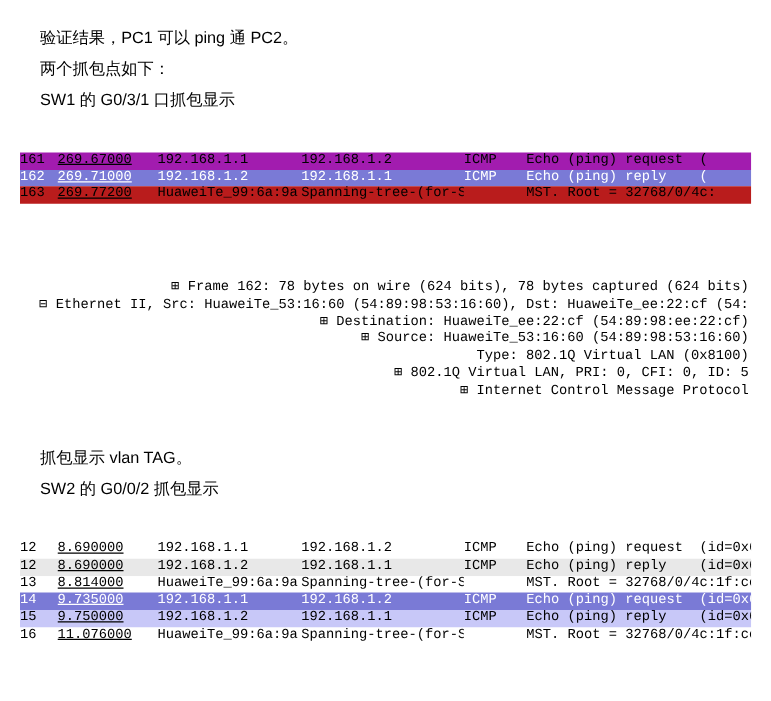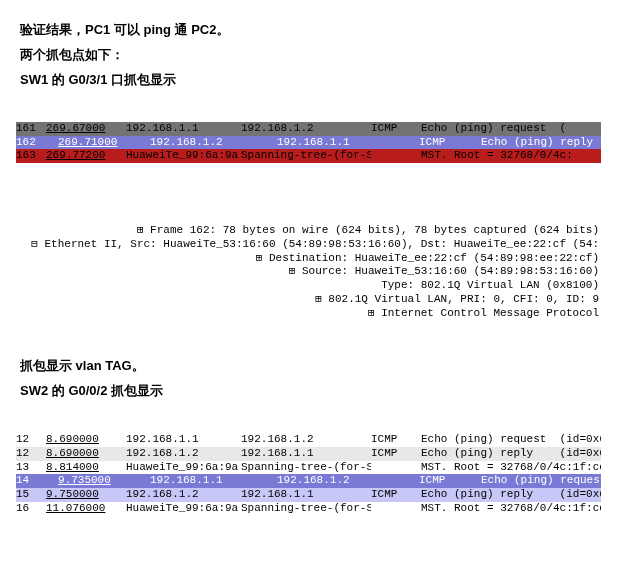--- a/index.html
+++ b/index.html
@@ -6,40 +6,39 @@
     margin: 0;
     padding: 16px;
     font-family: "Microsoft YaHei", "SimSun", sans-serif;
     font-size: 13px;
     color: #000;
     background: #fff;
     width: 617px;
     box-sizing: border-box;
   }
   .text-line {
-    margin: 4px 4px;
+    margin: 4px 16px;
     line-height: 1.6;
-    font-weight: bold;
   }
   .sp {
     height: 14px;
   }
   .capture {
     font-family: "Courier New", monospace;
     font-size: 11px;
     line-height: 1.25;
     white-space: pre;
     background: #fff;
     margin: 4px 0;
     position: relative;
     overflow: hidden;
   }
-  .row-dark   { background: #737373; }
+  .row-dark   { background: #a21caf; }
   .row-light  { background: #b91c1c; }
-  .row-sel    { background: #7a7ad6; color: #fff; gap: 12px; }
+  .row-sel    { background: #7a7ad6; color: #fff; }
   .row-sel2   { background: #c8c8f8; color: #000; justify-content: center; }
   .row-white  { background: #ffffff; }
   .row-grey   { background: #e8e8e8; }
   .prow {
     display: flex;
     padding: 0;
   }
   .prow > span {
     overflow: hidden;
     text-overflow: clip;
@@ -61,21 +60,21 @@
 
 <div class="text-line">验证结果，PC1 可以 ping 通 PC2。</div>
 <div class="text-line">两个抓包点如下：</div>
 <div class="text-line">SW1 的 G0/3/1 口抓包显示</div>
 
 <div class="capture" id="cap1">
   <div id="cap1-rows"><div class="prow row-dark"><span class="c1">161</span><span class="c2">269.67000</span><span class="c3">192.168.1.1</span><span class="c4">192.168.1.2</span><span class="c5">ICMP</span><span class="c6">Echo (ping) request  (</span></div><div class="prow row-sel"><span class="c1">162</span><span class="c2">269.71000</span><span class="c3">192.168.1.2</span><span class="c4">192.168.1.1</span><span class="c5">ICMP</span><span class="c6">Echo (ping) reply    (</span></div><div class="prow row-light"><span class="c1">163</span><span class="c2">269.77200</span><span class="c3">HuaweiTe_99:6a:9a</span><span class="c4">Spanning-tree-(for-STP</span><span class="c5"></span><span class="c6">MST. Root = 32768/0/4c:</span></div></div>
   <div style="height:6px"></div>
   <div id="cap1-tree"><div class="tree-line"><span>⊞ Frame 162: 78 bytes on wire (624 bits), 78 bytes captured (624 bits)</span></div><div class="tree-line"><span>⊟ Ethernet II, Src: HuaweiTe_53:16:60 (54:89:98:53:16:60), Dst: HuaweiTe_ee:22:cf (54:</span></div><div class="tree-line"><span>  ⊞ Destination: HuaweiTe_ee:22:cf (54:89:98:ee:22:cf)</span></div><div class="tree-line"><span>  ⊞ Source: HuaweiTe_53:16:60 (54:89:98:53:16:60)</span></div><div class="tree-line"><span>    Type: 802.1Q Virtual LAN (0x8100)</span><span style="position: relative; display: inline-block; vertical-align: middle; width: 0px;"><span style="position: absolute; left: 6px; top: -6px;"><svg width="92" height="13" viewBox="0 0 92 13">
               <polygon class="poly" points="0,6.5 18,0 18,3.5 92,3.5 92,9.5 18,9.5 18,13"></polygon>
-            </svg></span></span></div><div class="tree-line"><span>⊞ 802.1Q Virtual LAN, PRI: 0, CFI: 0, ID: 9</span><span style="position: relative; display: inline-block; vertical-align: middle; width: 0px;"><span style="position: absolute; left: 6px; top: -6px;"><svg width="92" height="13" viewBox="0 0 92 13">
+            </svg></span></span></div><div class="tree-line"><span>⊞ 802.1Q Virtual LAN, PRI: 0, CFI: 0, ID: 5</span><span style="position: relative; display: inline-block; vertical-align: middle; width: 0px;"><span style="position: absolute; left: 6px; top: -6px;"><svg width="92" height="13" viewBox="0 0 92 13">
               <polygon class="poly" points="0,6.5 18,0 18,3.5 92,3.5 92,9.5 18,9.5 18,13"></polygon>
             </svg></span></span></div><div class="tree-line"><span>⊞ Internet Control Message Protocol</span></div></div>
 </div>
 
 <div class="sp"></div>
 
 <div class="text-line">抓包显示 vlan TAG。</div>
 <div class="text-line">SW2 的 G0/0/2 抓包显示</div>
 
 <div class="capture" id="cap2">

